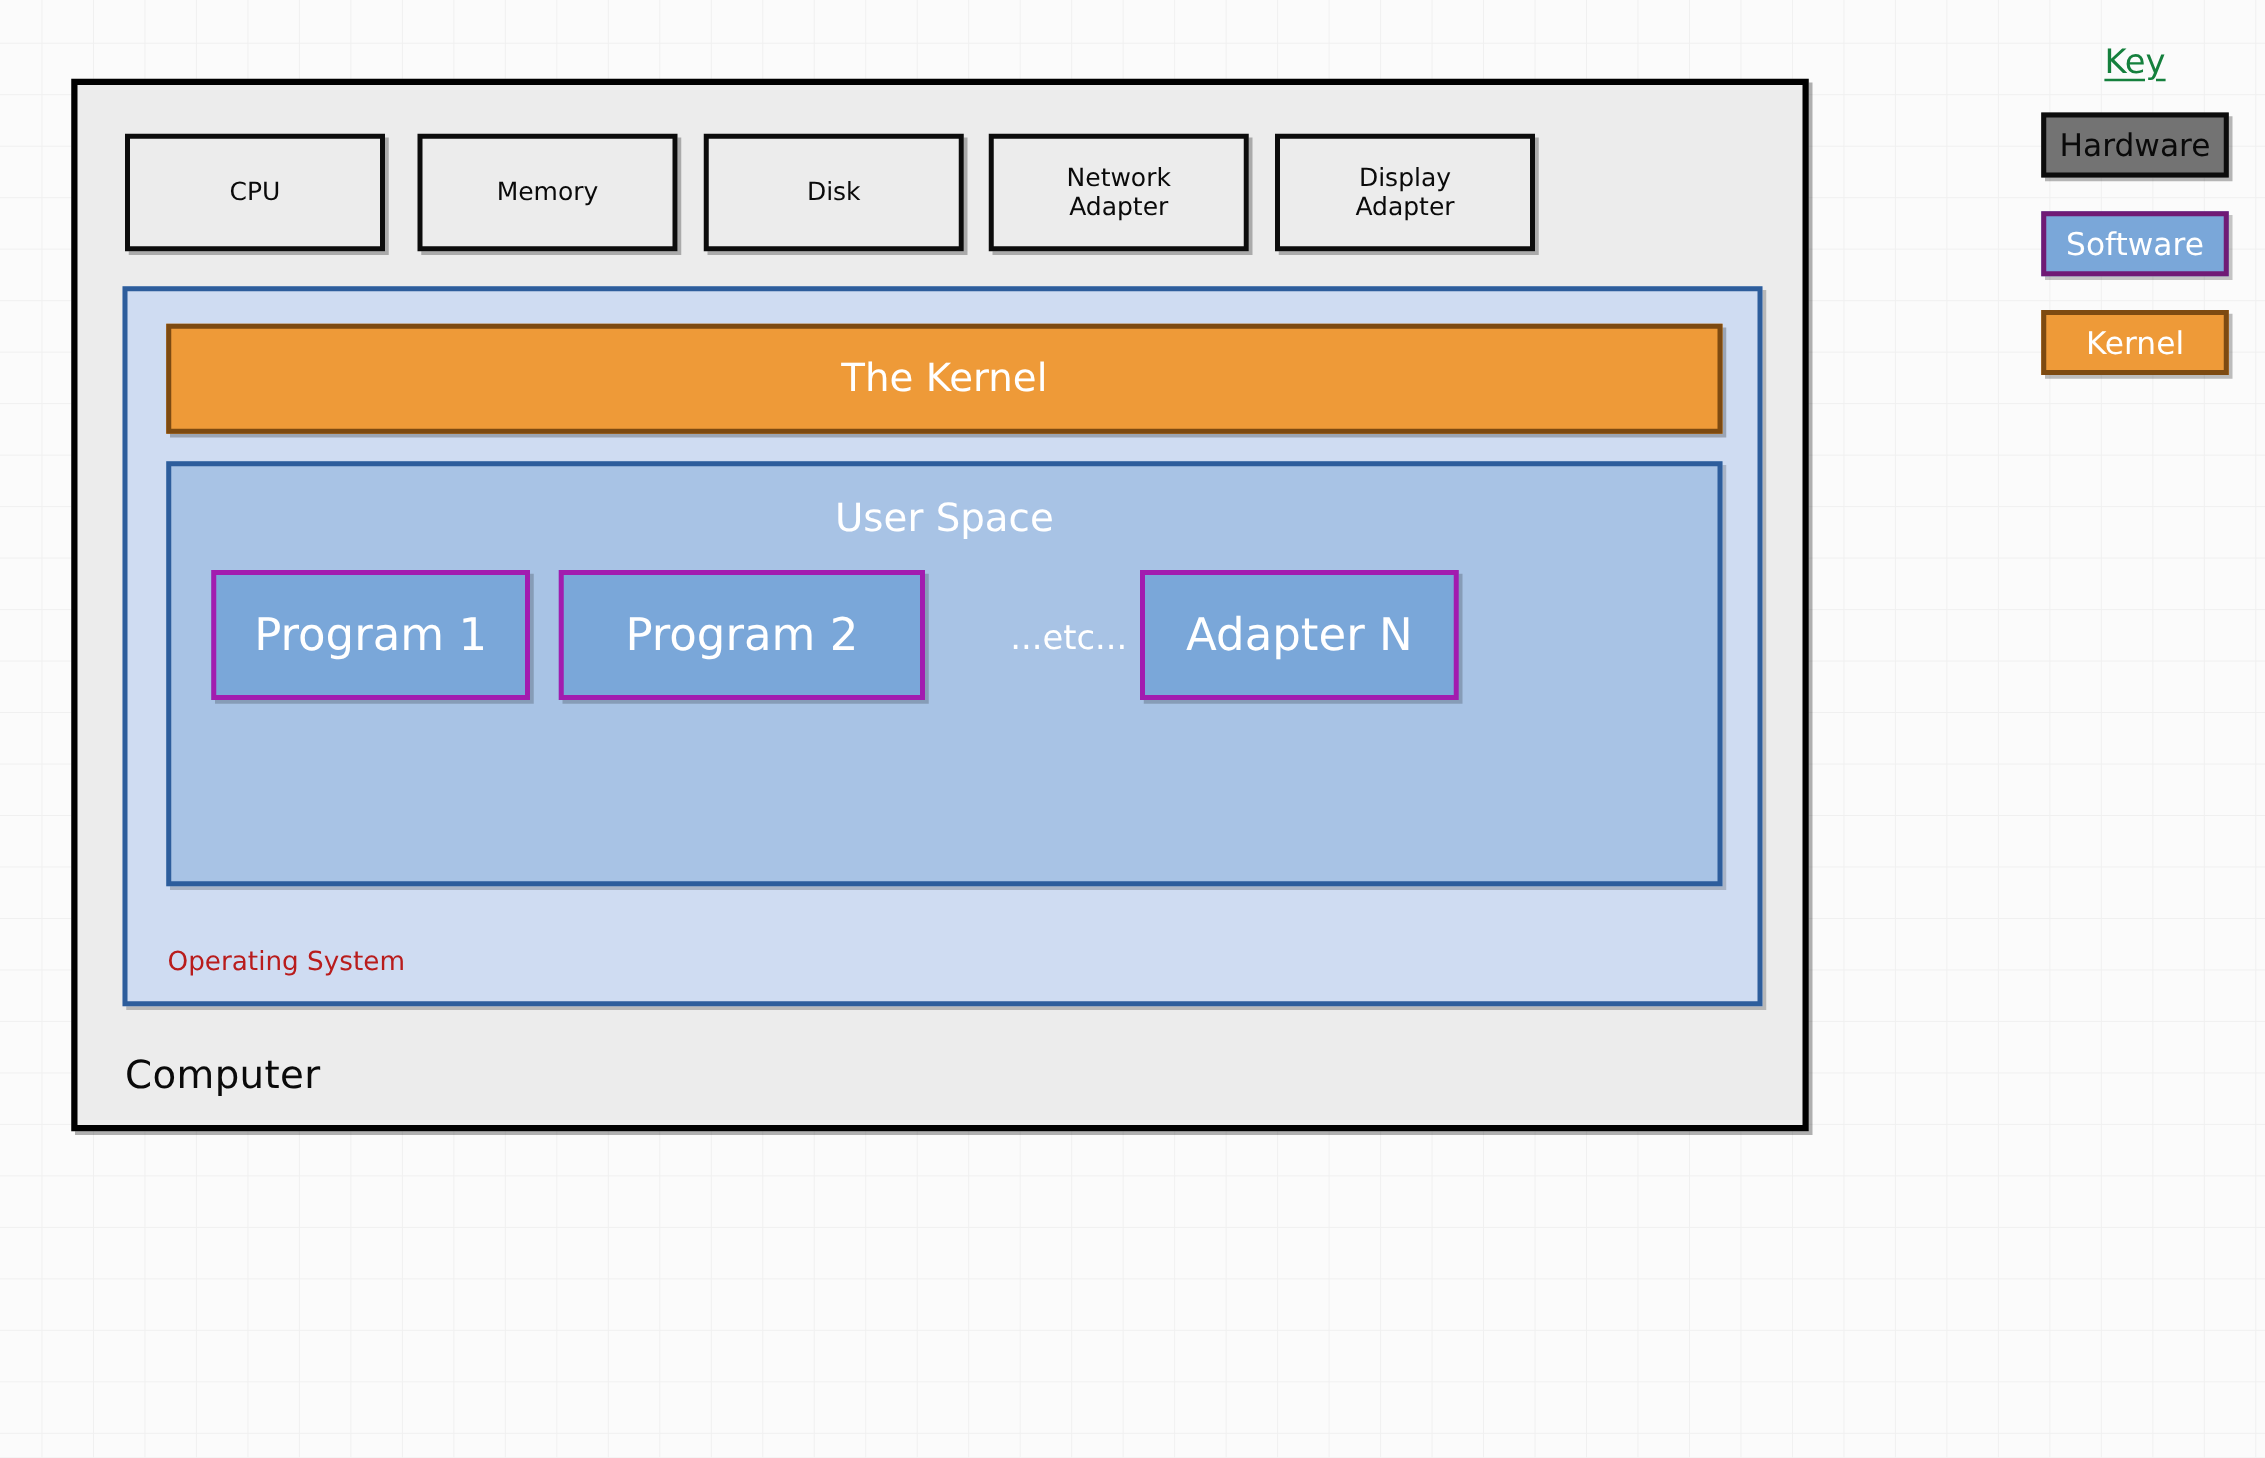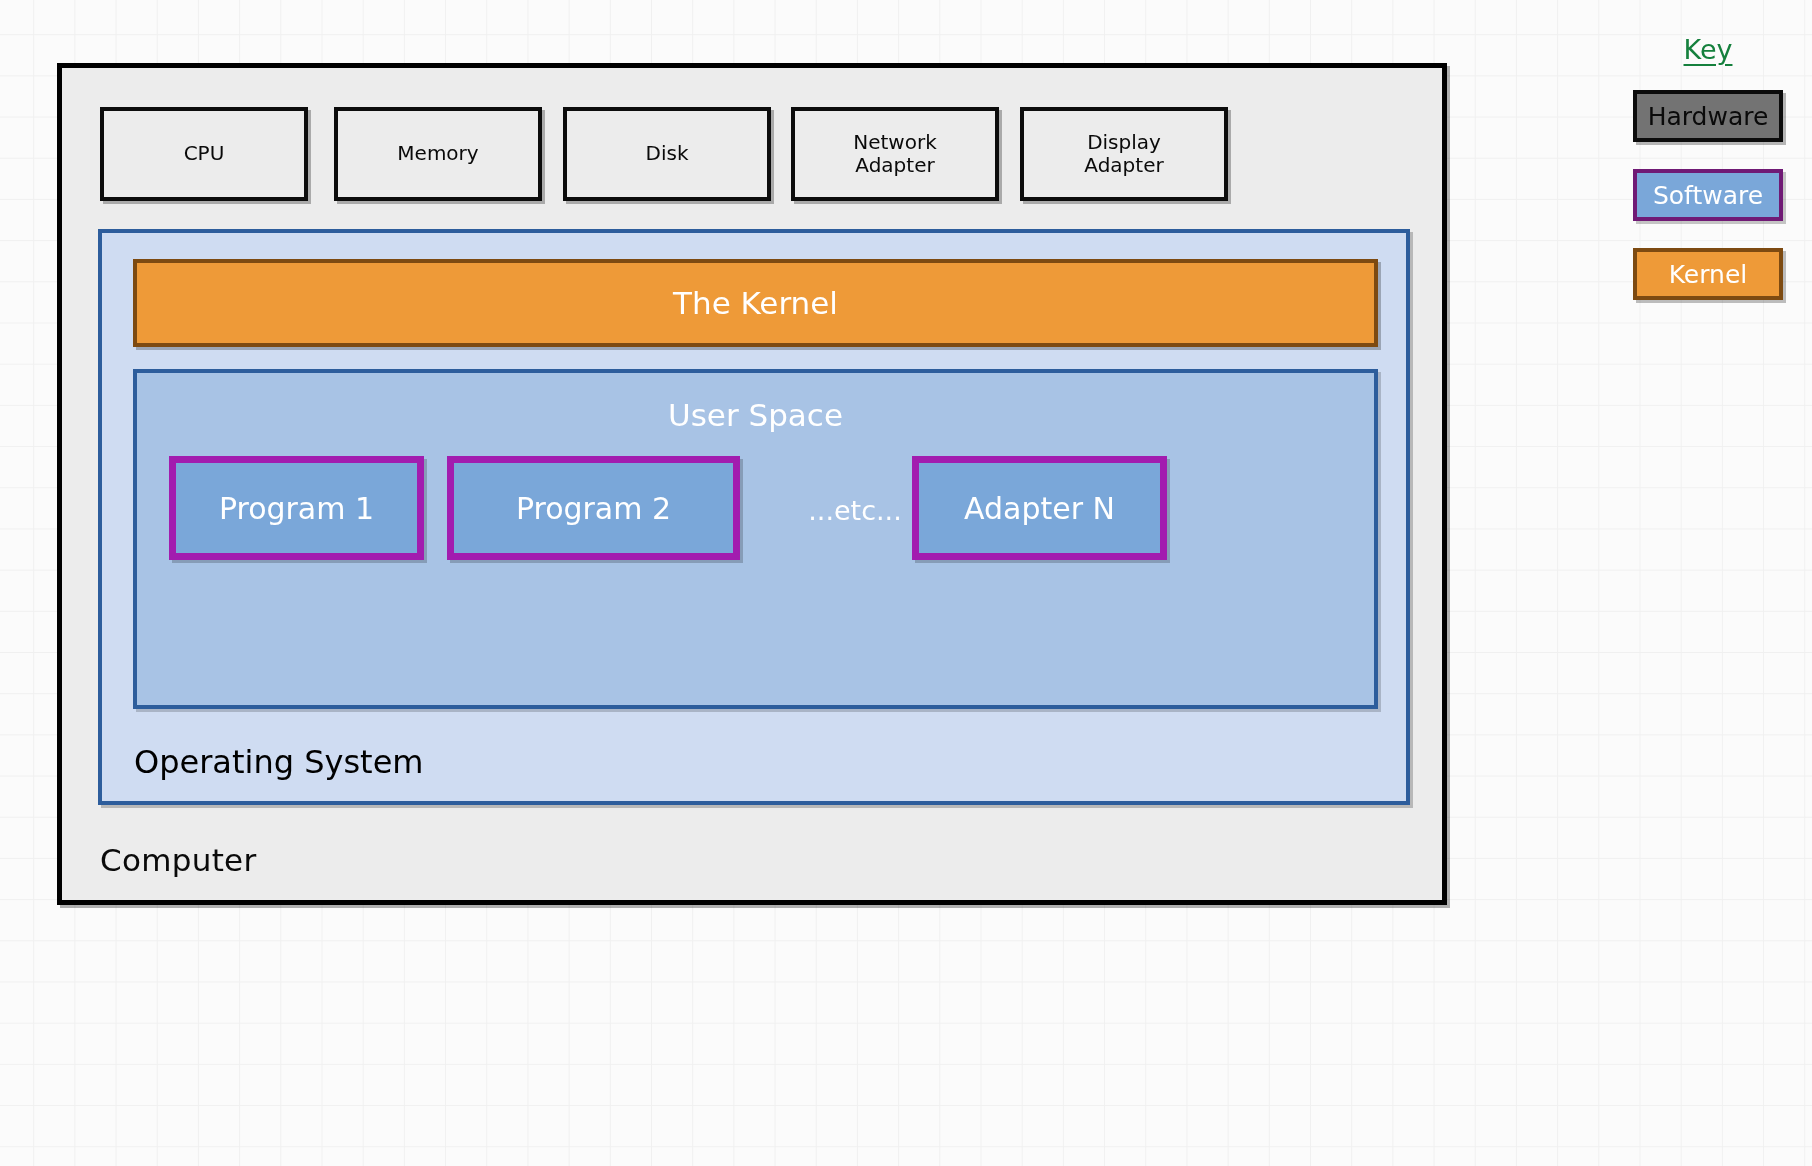--- a/index.html
+++ b/index.html
@@ -78,22 +78,22 @@
     height: 576px;
     background: #cfdcf2;
     border: 4px solid #2d5d9c;
     box-sizing: border-box;
     box-shadow: 3px 3px 0 rgba(0,0,0,0.22);
   }
   .os-label {
     position: absolute;
     left: 32px;
     bottom: 20px;
-    font-size: 32px;
-    color: #000000;
+    font-size: 21px;
+    color: #b91c1c;
     white-space: nowrap;
   }
 
   
   .kernel-bar {
     position: absolute;
     left: 31px;
     top: 26px;
     width: 1245px;
     height: 88px;
@@ -127,27 +127,27 @@
     width: 100%;
     text-align: center;
     font-size: 31px;
     color: #ffffff;
   }
   .program-box {
     position: absolute;
     top: 83px;
     height: 104px;
     background: #7aa7d9;
-    border: 7px solid #a21caf;
+    border: 4px solid #a21caf;
     box-sizing: border-box;
     box-shadow: 3px 3px 0 rgba(0,0,0,0.20);
     display: flex;
     align-items: center;
     justify-content: center;
-    font-size: 30px;
+    font-size: 36px;
     color: #ffffff;
   }
   .etc-label {
     position: absolute;
     top: 122px;
     left: 648px;
     width: 140px;
     text-align: center;
     font-size: 27px;
     color: #ffffff;

